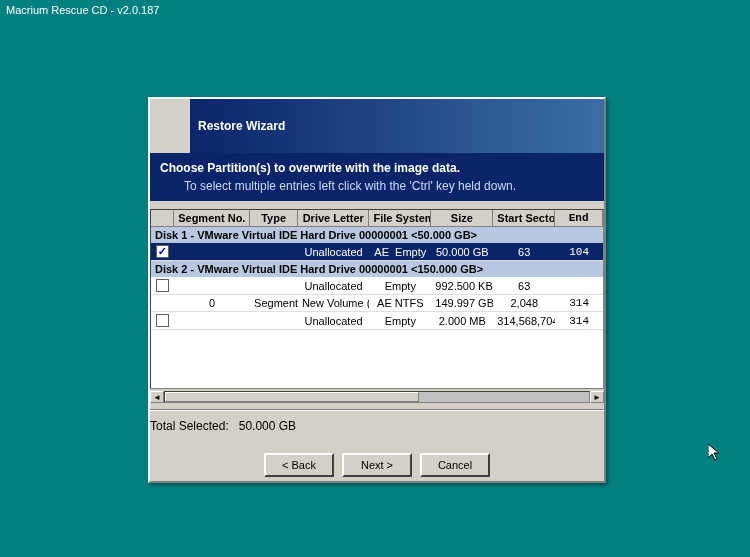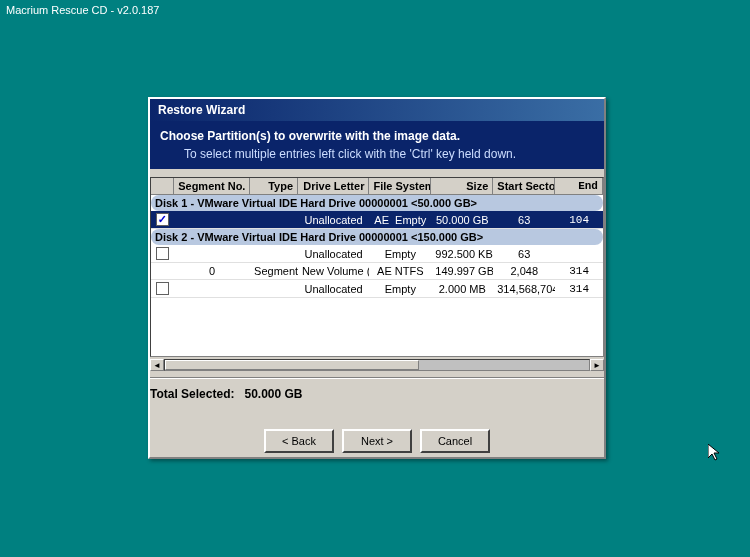--- a/index.html
+++ b/index.html
@@ -25,26 +25,27 @@
       width: 458px;
       background: #d4d0c8;
       border: 2px solid #808080;
       border-top-color: #ffffff;
       border-left-color: #ffffff;
       box-shadow: 2px 2px 4px rgba(0,0,0,0.4);
     }
     .dialog-title-bar {
       background: linear-gradient(to right, #0a246a, #3a6ea5);
       color: white;
-      padding: 4px 8px;
+      padding: 20px 8px;
       font-size: 12px;
       font-weight: bold;
       display: flex;
       align-items: center;
       justify-content: space-between;
+      margin-left: 40px;
     }
     .dialog-body {
     }
     .instruction-box {
       background: #0a246a;
       color: white;
       padding: 8px 10px;
       margin-bottom: 8px;
     }
     .instruction-title {
@@ -68,39 +69,38 @@
     .table-header {
       display: flex;
       background: #d4d0c8;
       border-bottom: 1px solid #808080;
     }
     .th {
       border-right: 1px solid #808080;
       padding: 2px 4px;
       font-size: 11px;
       font-weight: bold;
-      text-align: right;
+      text-align: center;
       white-space: nowrap;
       overflow: hidden;
     }
     .col-seg { width: 80px; }
     .col-type { width: 50px; }
     .col-drive { width: 75px; }
     .col-fs { width: 65px; }
     .col-size { width: 65px; }
     .col-start { width: 65px; }
     .col-end { width: 50px; font-family: Liberation Mono, monospace; }
     .disk-header-row {
       background: #b8c8e0;
       font-weight: bold;
       font-size: 11px;
       padding: 2px 4px;
       white-space: nowrap;
       overflow: hidden;
-      border-radius: 8px;
     }
     .data-row {
       display: flex;
       align-items: center;
       border-bottom: 1px solid #e0e0e0;
     }
     .data-row.selected-row {
       background: #0a246a;
       color: white;
     }
@@ -176,22 +176,22 @@
       top: 0;
       width: 60%;
       height: 100%;
       background: #d4d0c8;
       border: 1px solid #808080;
       border-top-color: #ffffff;
       border-left-color: #ffffff;
     }
     .total-selected {
       font-size: 12px;
-      font-weight: bold;
-      margin-bottom: 20px;
+      font-weight: normal;
+      margin-bottom: 12px;
       padding: 2px 0;
     }
     .button-row {
       display: flex;
       justify-content: center;
       gap: 8px;
       padding: 6px 0 4px 0;
     }
     .btn {
       min-width: 70px;

